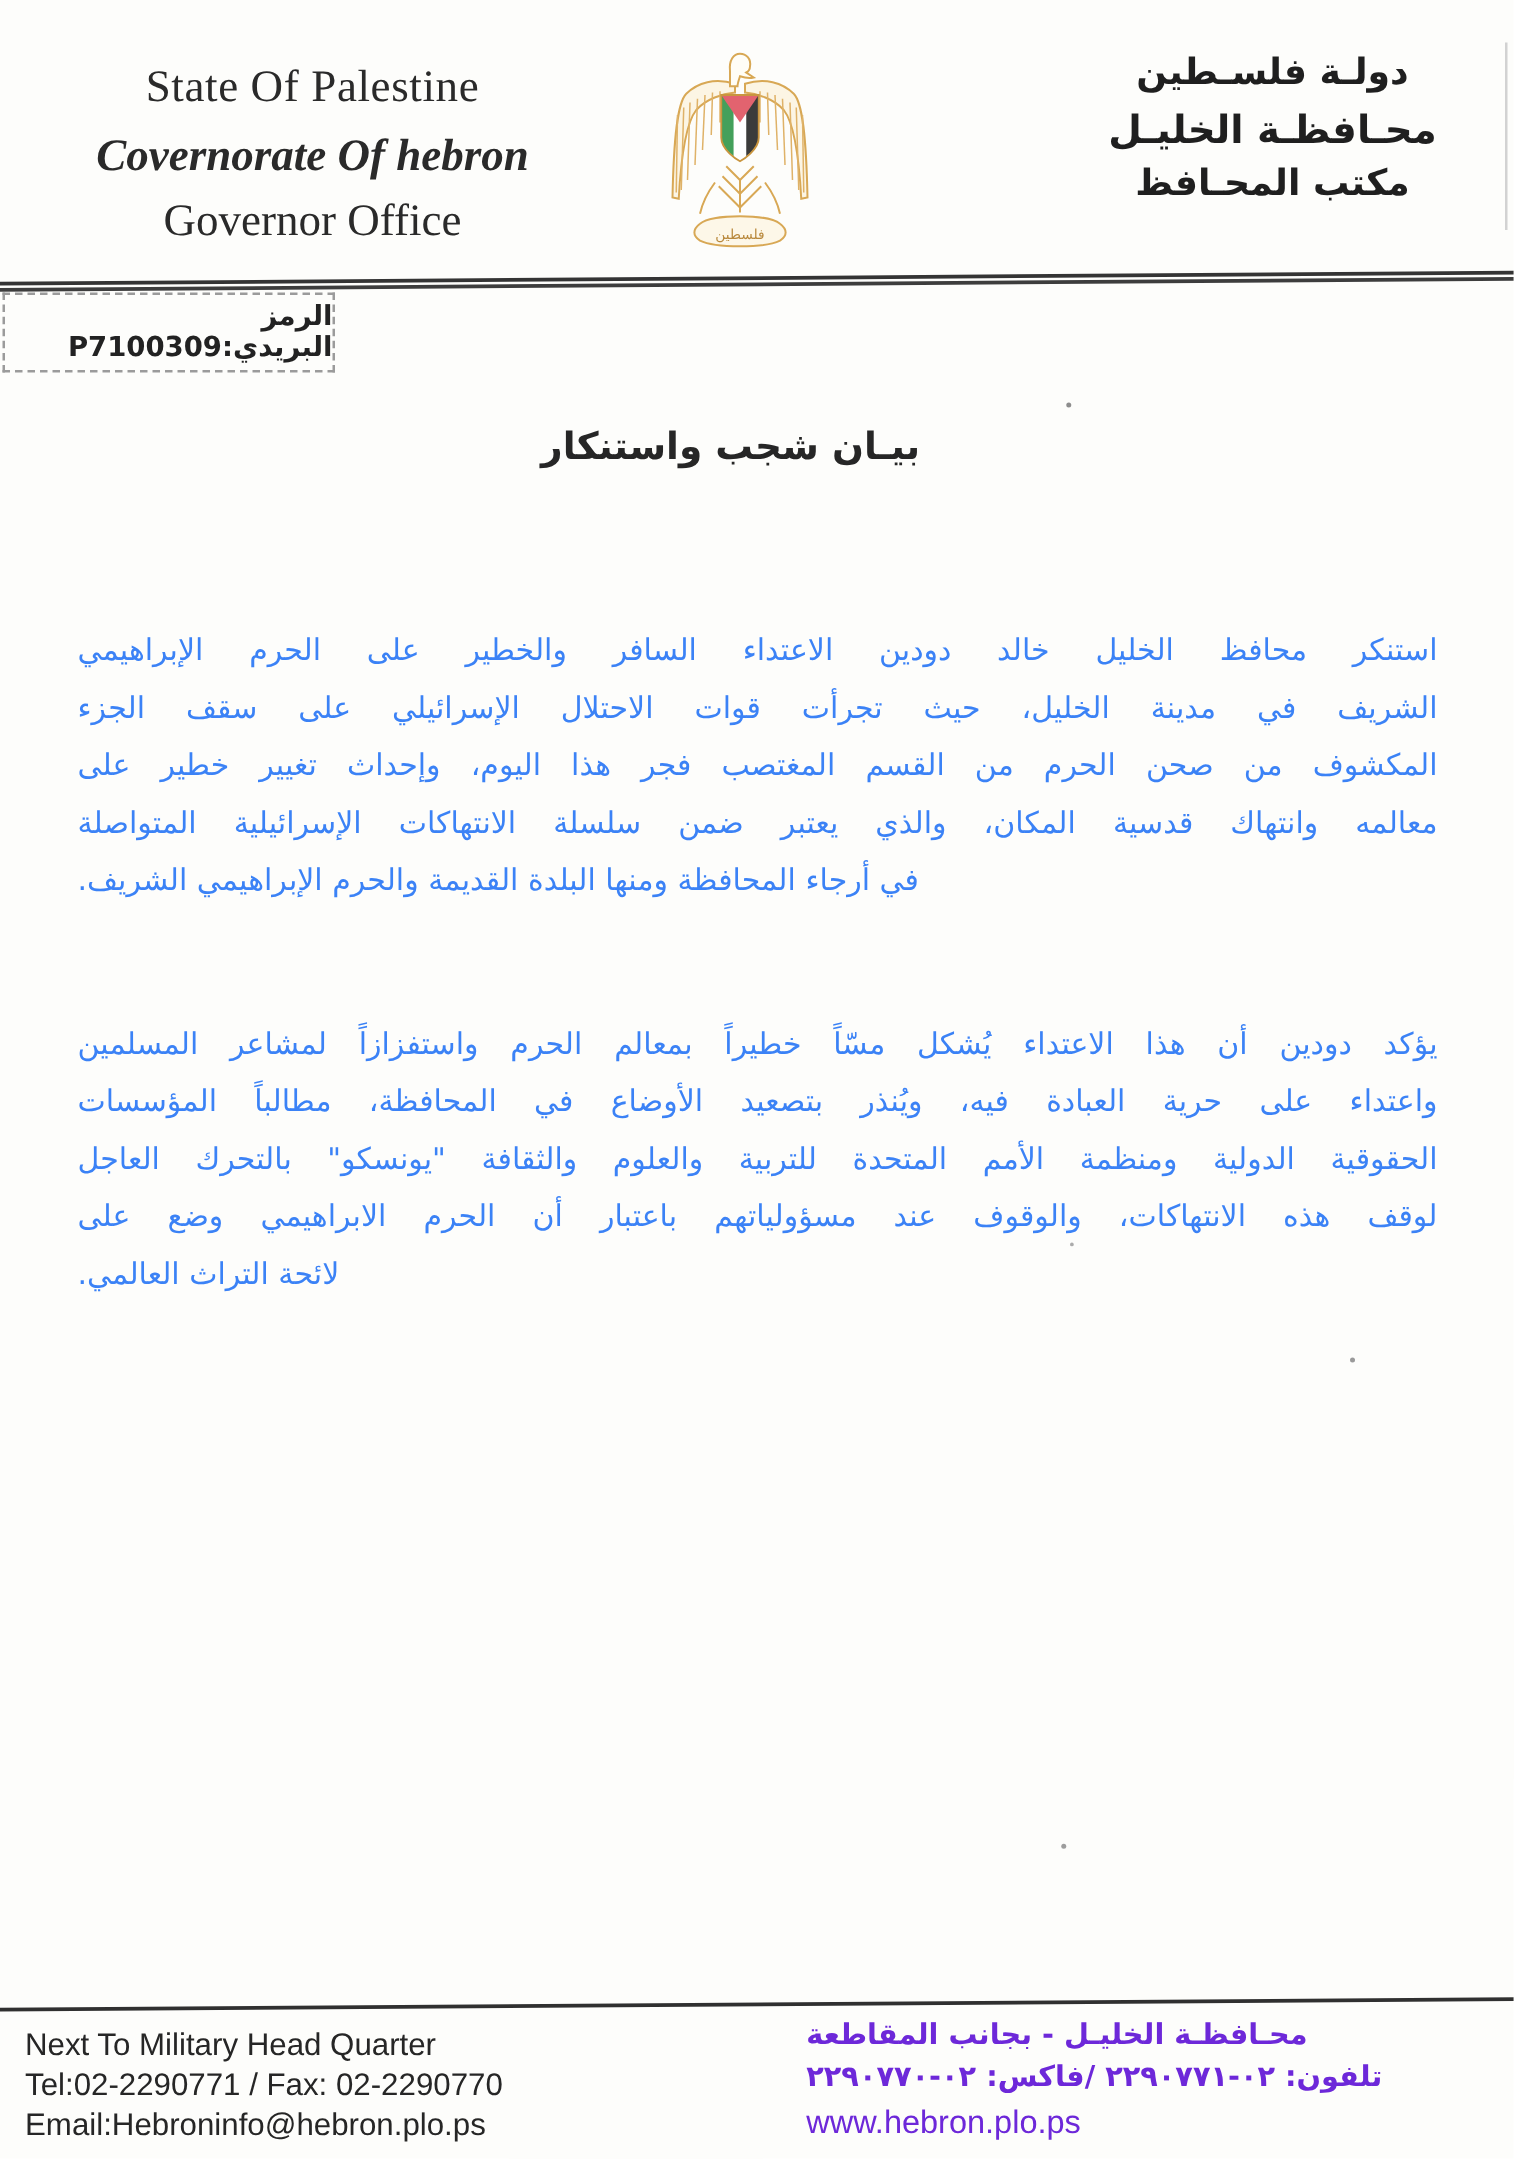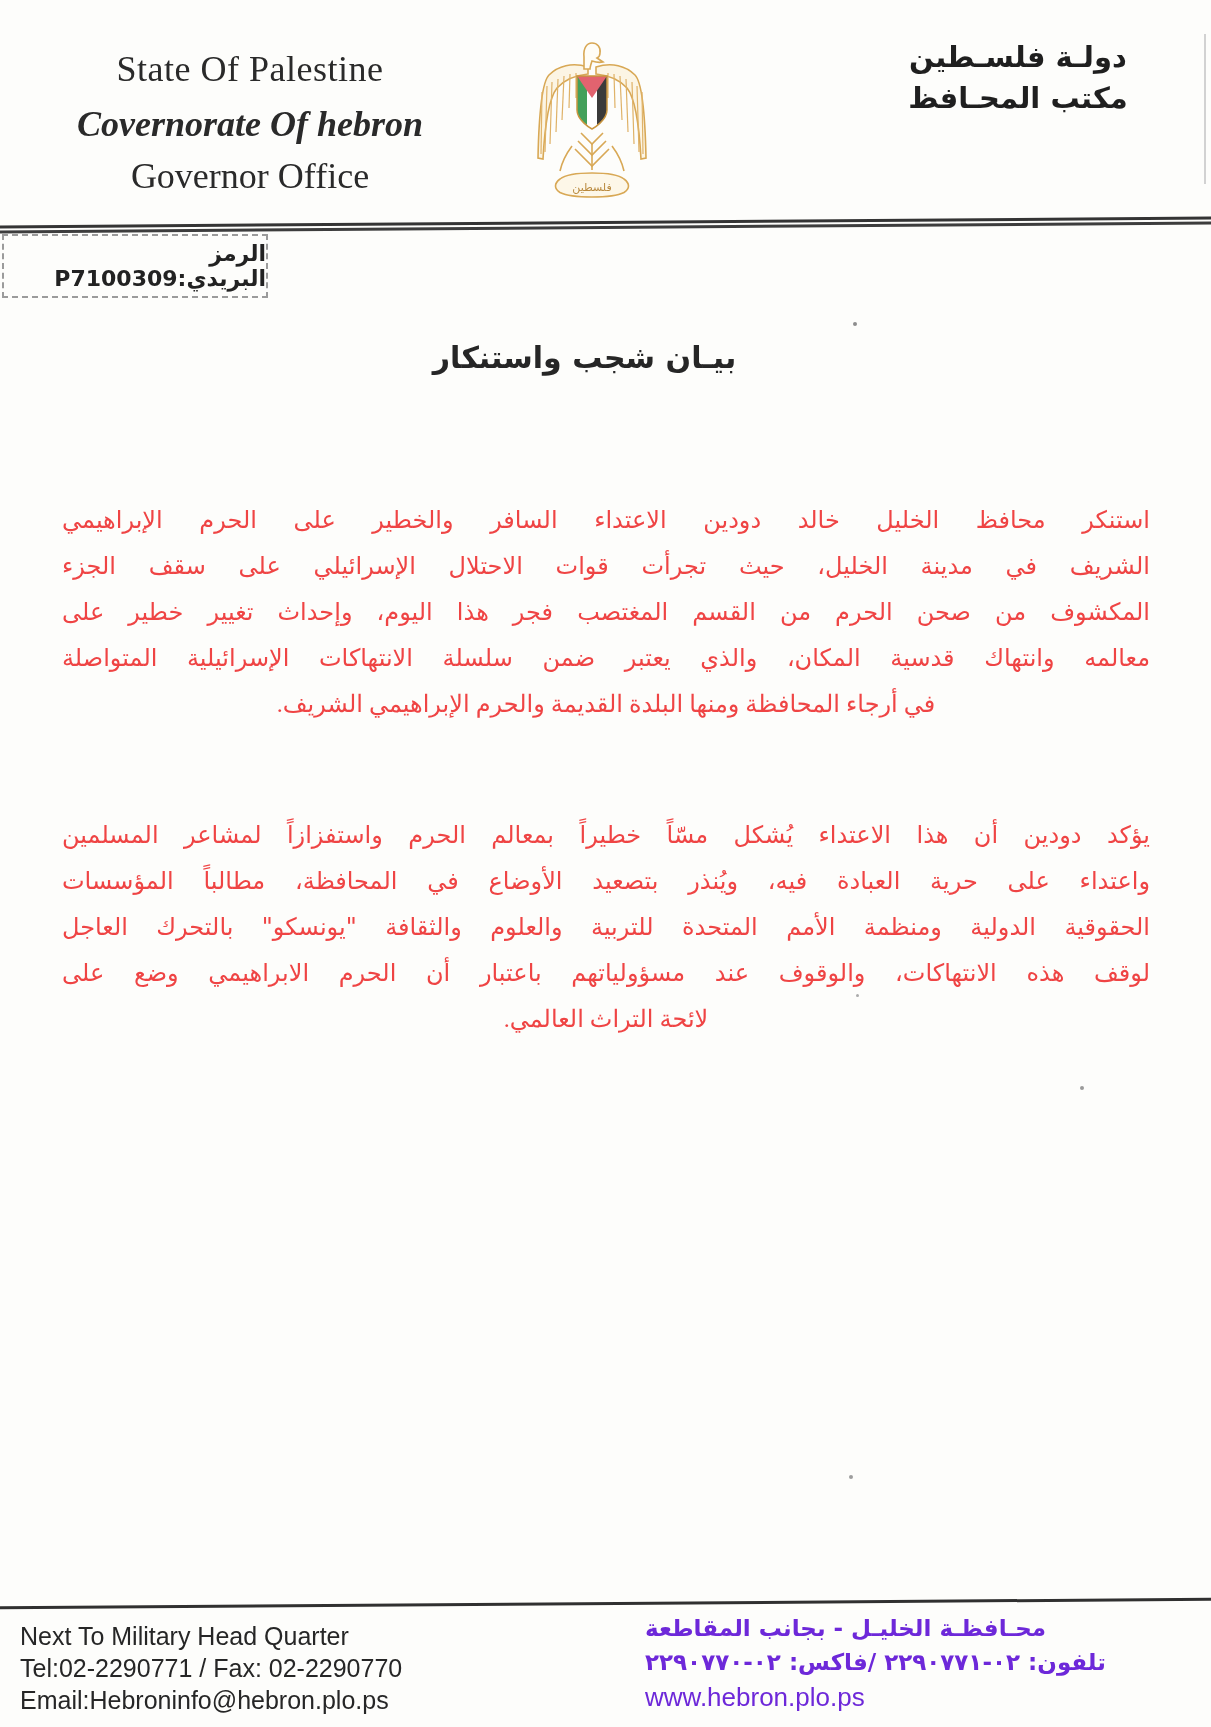--- a/index.html
+++ b/index.html
@@ -41,27 +41,27 @@
   
   .doc-title{
     position:absolute;left:0;right:0;top:340px;margin:0;padding-right:42px;
     text-align:center;direction:rtl;
     font-family:"DejaVu Sans",sans-serif;font-size:30px;font-weight:bold;color:#262626;
     letter-spacing:.5px;
   }
   
   .para{
     position:absolute;left:62px;right:61px;direction:rtl;
-    font-family:"DejaVu Sans",sans-serif;font-size:24px;color:#ef4444;
+    font-family:"DejaVu Sans",sans-serif;font-size:24px;color:#3b82f6;
     line-height:46px;
   }
   .p1{top:497px;}
   .p2{top:812px;}
   .pl.just{text-align:justify;text-align-last:justify;}
-  .pl.last{text-align:center;font-family:Liberation Serif, serif;}
+  .pl.last{text-align:left;}
   
   .ft-en{
     position:absolute;left:20px;top:1620px;
     font-family:"Liberation Sans",sans-serif;font-size:25px;line-height:32px;color:#262626;
   }
   .ft-ar{
     position:absolute;right:96px;top:1615px;width:470px;text-align:left;
     direction:rtl;font-family:"DejaVu Sans",sans-serif;color:#6d28d9;white-space:nowrap;
   }
   .ft-ar .fa1{font-size:23px;font-weight:bold;}
@@ -130,20 +130,21 @@
         <path d="M78,106 C84,114 88,122 90,131"></path>
       </g>
 
       <path d="M26,139 C36,131 80,131 90,139 C96,143.5 96,148.5 90,152.5 C78,158.5 38,158.5 26,152.5 C20,148.5 20,143.5 26,139 Z" fill="#fdf7e8" stroke="#d8a855" stroke-width="1.6"></path>
       <text x="58" y="151" text-anchor="middle" font-size="11" fill="#b9893d" font-family="DejaVu Sans, sans-serif">فلسطين</text>
     </svg>
   </div>
 
   <div class="lh-ar">
     <div class="ar1">دولـة فلسـطين</div>
+    <div class="ar2">محـافظـة الخليـل</div>
     <div class="ar3">مكتب المحـافظ</div>
   </div>
 
   <div class="rule-top"></div>
 
   <div class="postal-box">
     <span>الرمز البريدي:P7100309</span>
   </div>
 
   <h1 class="doc-title">بيـان شجب واستنكار</h1>

